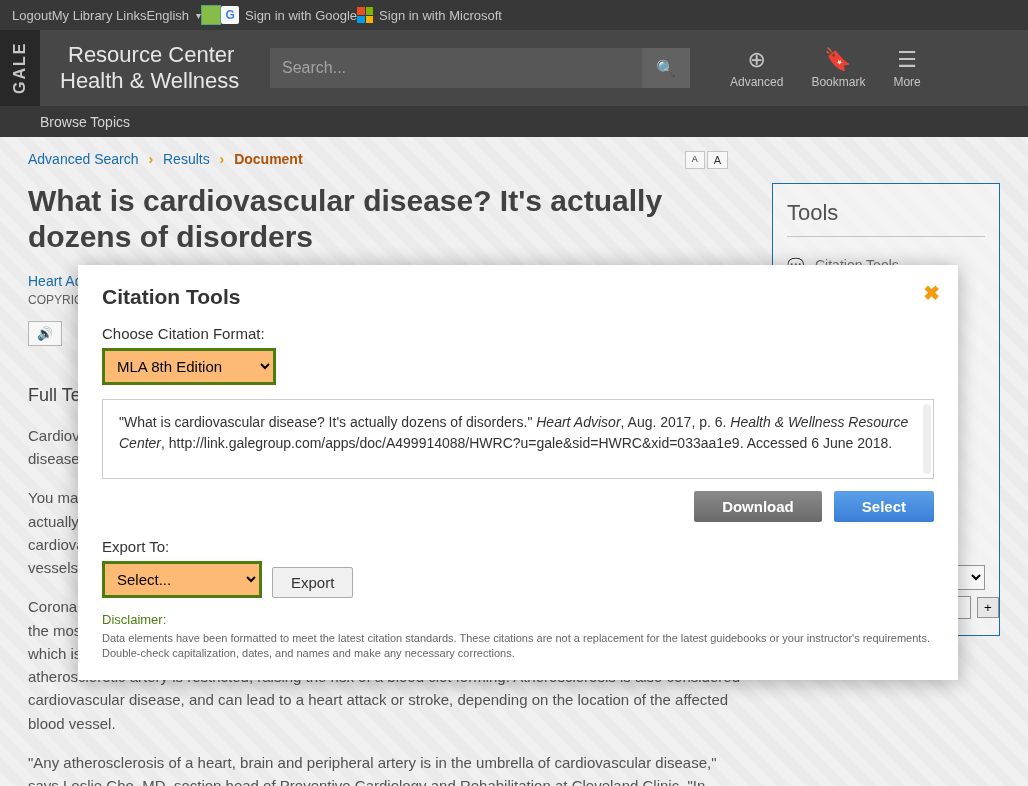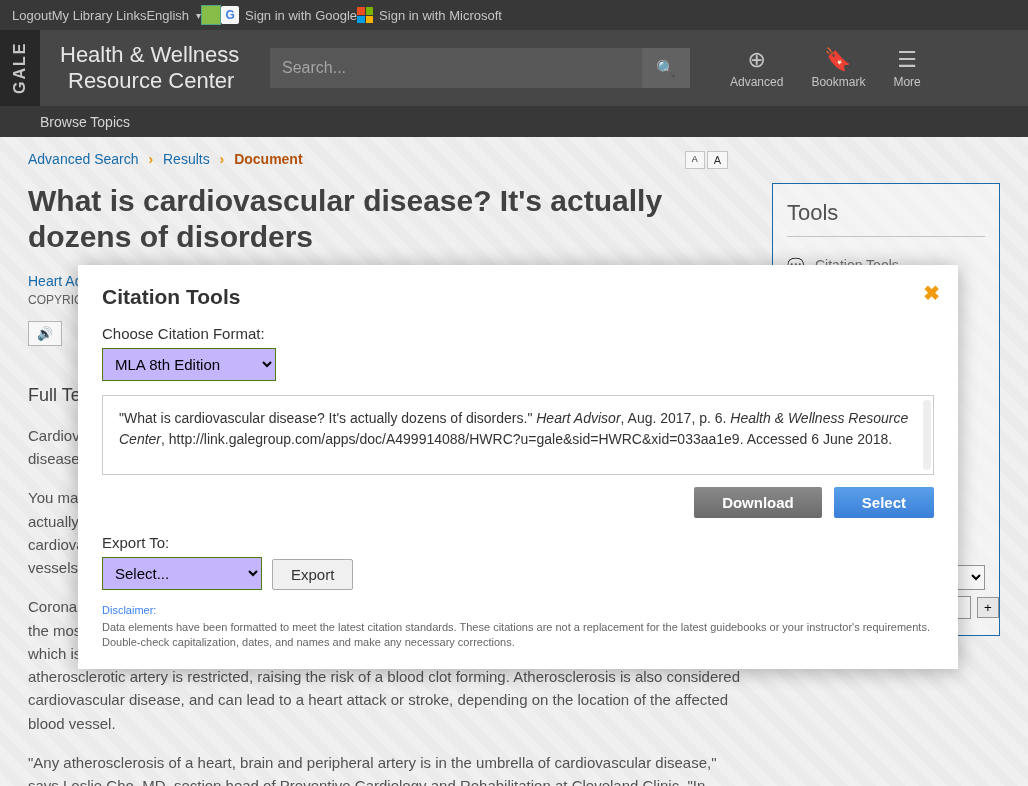--- a/index.html
+++ b/index.html
@@ -43,32 +43,32 @@
 .textsize span:first-child{font-size:9px;}
 .sidebar { width: 228px; border:1px solid #1a6fb0; background:rgba(255,255,255,0.6); padding: 16px 14px; align-self:flex-start;}
 .sidebar h2 { font-size:22px; font-weight:400; color:#555; margin-bottom:14px; border-bottom:1px solid #ccc; padding-bottom:10px;}
 .toolitem { display:flex; align-items:center; gap:10px; padding:6px 0; color:#777; cursor:pointer;}
 .toolitem .ico { width:18px; text-align:center;}
 .overlay { position:absolute; inset:0; background:rgba(0,0,0,0.03); }
 .modal { position:absolute; left:78px; top:265px; width:880px; background:#fff; box-shadow:0 2px 20px rgba(0,0,0,0.3); padding: 20px 24px 18px; }
 .modal h2 { font-size:21px; font-weight:bold; color:#333; margin-bottom:16px;}
 .modal .close { position:absolute; right:18px; top:16px; color:#f39c12; font-size:20px; cursor:pointer; font-weight:bold;}
 .modal label { font-size:15px; color:#333; display:block; margin-bottom:6px;}
-.modal select { border:1px solid #4d7c0f; padding:6px 8px; font-size:15px; min-width:174px; background:#c4b5fd;}
+.modal select { border:3px solid #4d7c0f; padding:6px 8px; font-size:15px; min-width:174px; background:#fdba74;}
 .cite-box { border:1px solid #ccc; padding:12px 16px; margin-top:14px; font-size:14px; line-height:1.5; min-height:80px; position:relative;}
 .cite-box em { font-style:italic; }
 .cite-scroll { position:absolute; right:2px; top:4px; bottom:4px; width:8px; background:#eee; border-radius:4px;}
 .modal-btns { display:flex; justify-content:flex-end; gap:12px; margin-top:12px;}
 .btn { padding:7px 28px; font-size:15px; font-weight:bold; border:none; cursor:pointer; border-radius:2px;}
 .btn-gray { background: linear-gradient(#8a8a8a,#6a6a6a); color:#fff; }
 .btn-blue { background: linear-gradient(#5aa0e8,#3a7fd8); color:#fff; }
 .btn-lt { background:#f0f0f0; border:1px solid #aaa; color:#333; padding:6px 18px; font-weight:normal;}
 .export-row { display:flex; align-items:flex-end; gap:10px; margin-top:16px;}
 .disclaimer { margin-top:14px; }
-.disclaimer h4 { font-size:11px; font-weight:normal; color:#3b82f6; margin-bottom:4px;}
+.disclaimer h4 { font-size:13px; font-weight:normal; color:#4d7c0f; margin-bottom:4px;}
 .disclaimer p { font-size:11px; color:#666; line-height:1.4;}
 .chev::after{content:"▾"; font-size:10px; margin-left:3px;}
 .sb-sel { width:100%; border:1px solid #999; font-size:13px; padding:3px; margin-top:6px; background:#fff;}
 .sb-row { display:flex; gap:6px; align-items:center; margin-top:6px;}
 .sb-row input { flex:1; border:1px solid #999; padding:3px; font-size:13px;}
 .sb-row button { border:1px solid #999; background:#eee; padding:2px 6px; cursor:pointer;}
 </style>
 </head>
 <body>
 
@@ -88,22 +88,22 @@
         <span></span>
         <span></span>
       </span>
     <span>Sign in with Microsoft</span>
   </span>
 </div>
 
 <div class="mainbar">
   <div class="gale-tab">GALE</div>
   <div class="brand">
+    <div style="padding-left:8px;">Resource Center</div>
     <div>Health &amp; Wellness</div>
-    <div style="padding-left:8px;">Resource Center</div>
   </div>
   <div class="searchbox">
     <input type="text" placeholder="Search..." style="">
     <button><span>🔍</span></button>
   </div>
   <div class="toolbtns">
     <div class="toolbtn"><span class="ico">⊕</span><span>Advanced</span></div>
     <div class="toolbtn"><span class="ico">🔖</span><span>Bookmark</span></div>
     <div class="toolbtn"><span class="ico">☰</span><span>More</span></div>
   </div>

